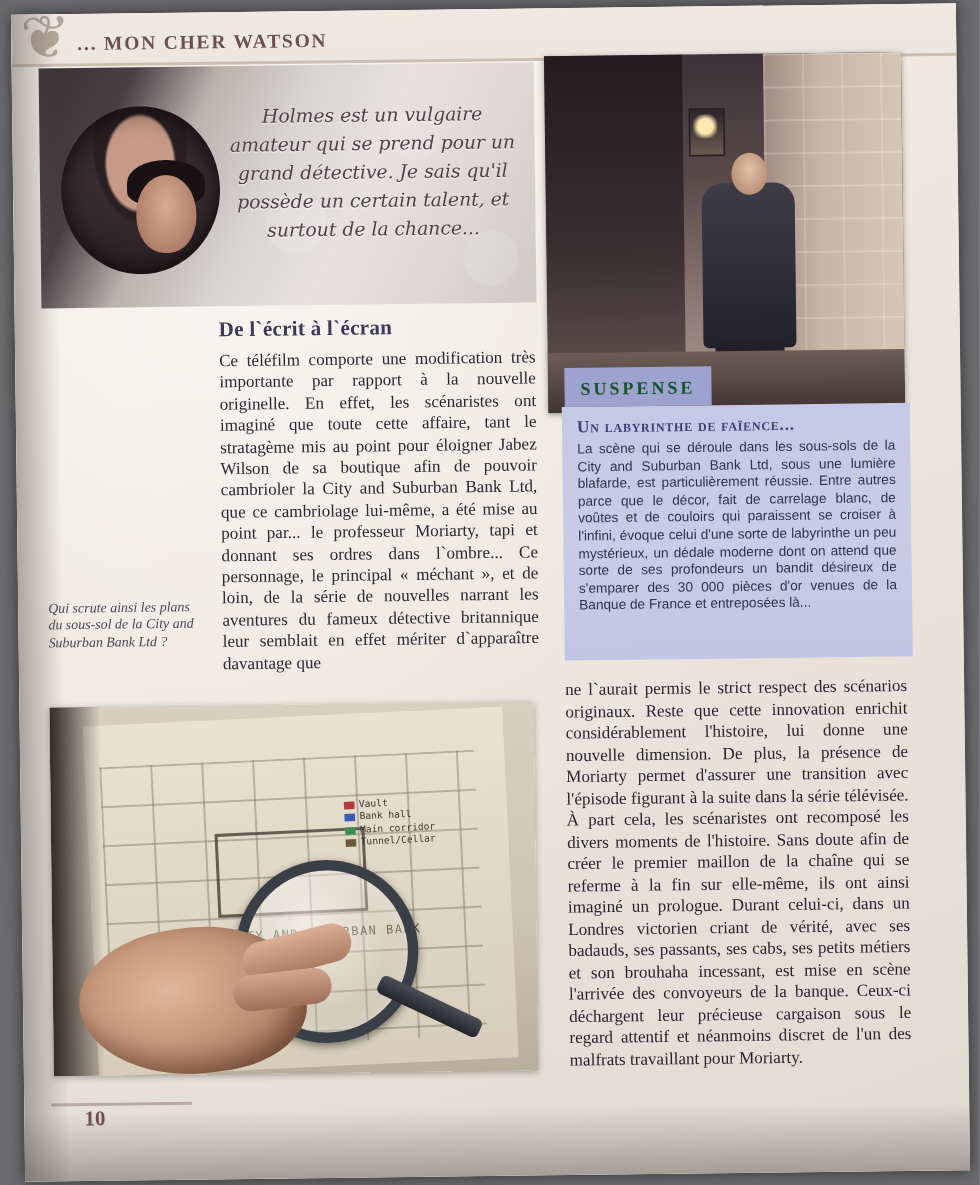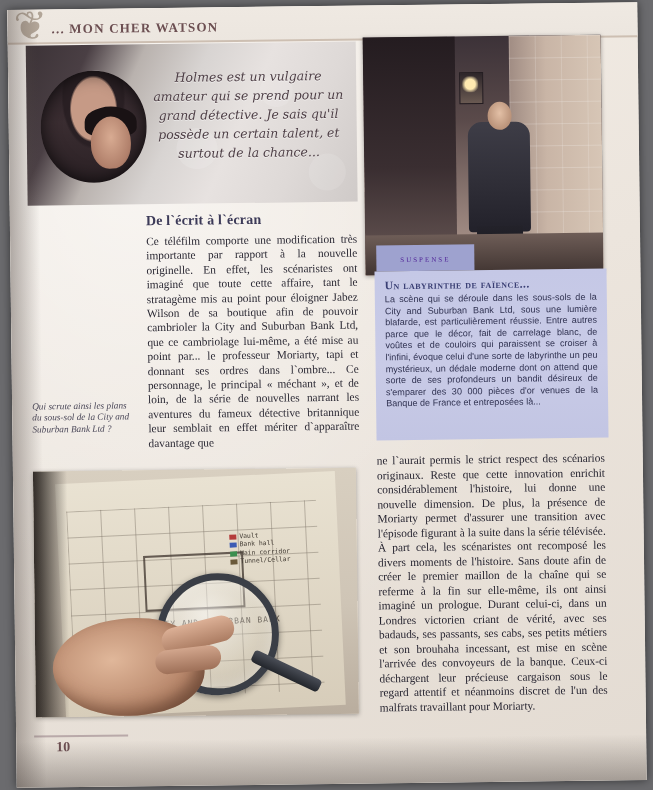--- a/index.html
+++ b/index.html
@@ -203,23 +203,23 @@
     width: 98px; height: 26px;
     background: #9ea2cf;
     display: flex;
     align-items: center;
     justify-content: center;
   }
   #suspense-tab span {
     font-family: "Liberation Serif", serif;
     font-variant: small-caps;
     letter-spacing: 2px;
-    font-size: 10px;
-    color: #4c1d95;
-    font-weight: normal;
+    font-size: 17px;
+    color: #14532d;
+    font-weight: bold;
   }
 
   
   #sidebox {
     position: absolute;
     left: 364px; top: 266px;
     width: 232px; height: 169px;
     background: linear-gradient(180deg, #c5c8e6 0%, #c9cbe7 55%, #c2c5e3 100%);
     padding: 8px 10px 8px 10px;
     box-sizing: border-box;

